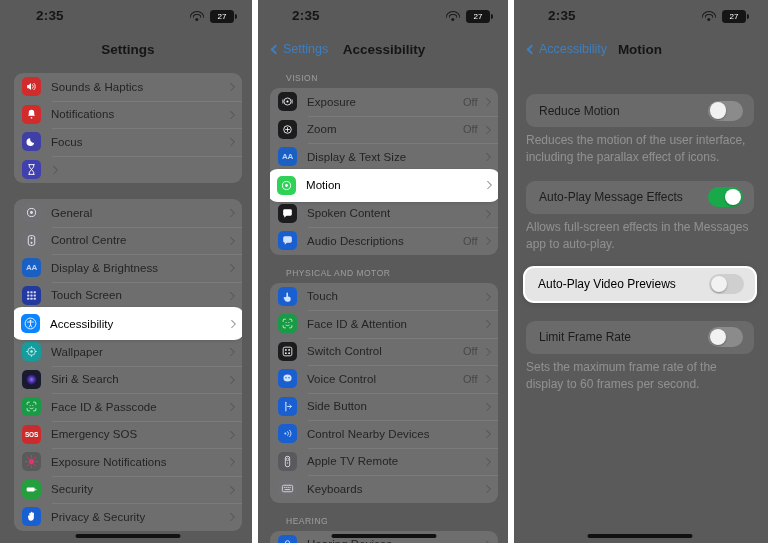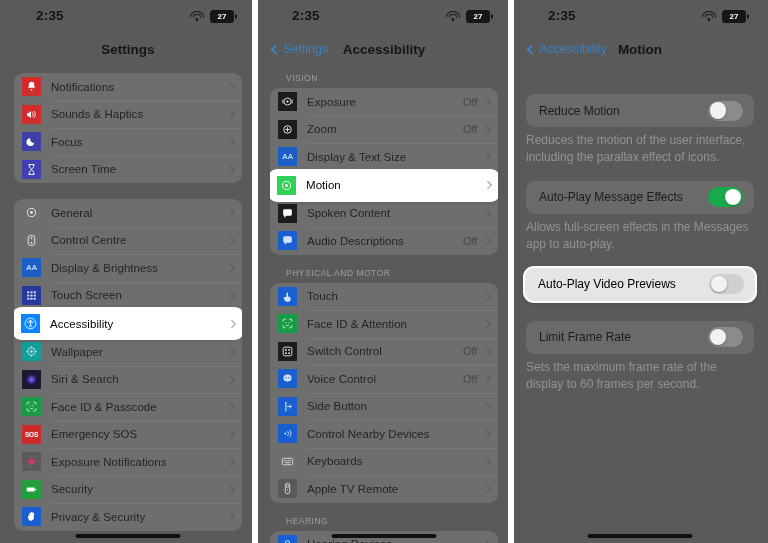--- a/index.html
+++ b/index.html
@@ -63,21 +63,21 @@
     width: 24px; height: 12.5px; border-radius: 3.5px;
     background: #151515; position: relative;
     display: flex; align-items: center; justify-content: center;
   }
   .battery::after {
     content: ""; position: absolute; right: -2.6px; top: 4px;
     width: 2px; height: 4.5px; border-radius: 0 2px 2px 0;
     background: #151515;
   }
   .battery span {
-    font-size: 8px; font-weight: bold; color: #ffffff; letter-spacing: 0.1px;
+    font-size: 8px; font-weight: normal; color: #ffffff; letter-spacing: 0.1px;
   }
 
   
   .navbar {
     position: relative; height: 30px;
     display: flex; align-items: center; justify-content: center;
   }
   .nav-title {
     font-size: 13.5px; font-weight: bold; color: #151515;
   }
@@ -110,21 +110,21 @@
   .row {
     display: flex; align-items: center;
     height: 27.5px; padding: 0 9px 0 8px;
     position: relative;
   }
   .row + .row::before {
     content: ""; position: absolute; left: 38px; right: 0; top: 0;
     height: 1px; background: rgba(255,255,255,0.09);
   }
   .ico {
-    width: 19px; height: 19px; border-radius: 0;
+    width: 19px; height: 19px; border-radius: 5px;
     flex: 0 0 19px; margin-right: 10px;
     display: flex; align-items: center; justify-content: center;
     font-size: 9px; color: #fff; overflow: hidden; position: relative;
   }
   .ico svg { display: block; }
   .label {
     flex: 1; font-size: 11.5px; color: #242424; letter-spacing: 0.05px;
     white-space: nowrap; overflow: hidden;
   }
   .value {
@@ -219,53 +219,52 @@
     </div>
     <div class="navbar">
       <div class="nav-title">Settings</div>
     </div>
     <div class="pad-top"></div>
     <div class="scroll" id="p1-list">
         <div class="group">
           <div class="row">
             <span class="ico" style="background: rgb(210, 43, 43);">
               <svg width="13" height="13" viewBox="0 0 24 24" fill="none">
+                <path d="M4 9h3l4-3.5v13L7 15H4z" fill="#fff"></path>
+                <path d="M14 8.5a5 5 0 0 1 0 7M16.5 6a8 8 0 0 1 0 12" stroke="#fff" stroke-width="1.6" stroke-linecap="round"></path>
+              </svg>
+            </span>
+            <span class="label">Sounds &amp; Haptics</span>
+            <span class="chev"></span>
+          </div>
+          <div class="row">
+            <span class="ico" style="background: rgb(210, 43, 43);">
+              <svg width="13" height="13" viewBox="0 0 24 24" fill="none">
                 <path d="M12 3a5 5 0 0 0-5 5v4l-1.5 2.5h13L17 12V8a5 5 0 0 0-5-5z" fill="#fff"></path>
                 <circle cx="12" cy="18" r="1.6" fill="#fff"></circle>
               </svg>
             </span>
             <span class="label">Notifications</span>
             <span class="chev"></span>
           </div>
           <div class="row">
-            <span class="ico" style="background: rgb(210, 43, 43);">
-              <svg width="13" height="13" viewBox="0 0 24 24" fill="none">
-                <path d="M4 9h3l4-3.5v13L7 15H4z" fill="#fff"></path>
-                <path d="M14 8.5a5 5 0 0 1 0 7M16.5 6a8 8 0 0 1 0 12" stroke="#fff" stroke-width="1.6" stroke-linecap="round"></path>
-              </svg>
-            </span>
-            <span class="label">Sounds &amp; Haptics</span>
-            <span class="chev"></span>
-          </div>
-          <div class="row">
             <span class="ico" style="background: rgb(63, 63, 168);">
               <svg width="13" height="13" viewBox="0 0 24 24" fill="none">
                 <path d="M17 14.5A7 7 0 0 1 9.5 6a7.2 7.2 0 1 0 7.5 8.5z" fill="#fff"></path>
               </svg>
             </span>
             <span class="label">Focus</span>
             <span class="chev"></span>
           </div>
           <div class="row">
             <span class="ico" style="background: rgb(64, 64, 176);">
               <svg width="13" height="13" viewBox="0 0 24 24" fill="none">
                 <path d="M7 3h10M7 21h10M8 3v4l4 5 4-5V3M8 21v-4l4-5 4 5v4" stroke="#fff" stroke-width="1.7" stroke-linecap="round" stroke-linejoin="round"></path>
               </svg>
             </span>
-            <span class="label">Screen Time</span>
             <span class="chev"></span>
           </div>
         </div>
         <div class="group">
           <div class="row">
             <span class="ico" style="background: rgb(110, 110, 115);">
               <svg width="13" height="13" viewBox="0 0 24 24" fill="none">
                 <circle cx="12" cy="12" r="7.5" stroke="#e6e6e6" stroke-width="1.8"></circle>
                 <circle cx="12" cy="12" r="2.6" fill="#e6e6e6"></circle>
               </svg>
@@ -553,38 +552,38 @@
             <span class="ico" style="background: rgb(26, 95, 208);">
               <svg width="13" height="13" viewBox="0 0 24 24" fill="none">
                 <circle cx="8" cy="12" r="1.8" fill="#cfe2ff"></circle>
                 <path d="M12.5 8.5a5 5 0 0 1 0 7M16 6a9 9 0 0 1 0 12" stroke="#cfe2ff" stroke-width="1.7" stroke-linecap="round"></path>
               </svg>
             </span>
             <span class="label">Control Nearby Devices</span>
             <span class="chev"></span>
           </div>
           <div class="row">
-            <span class="ico" style="background: rgb(110, 110, 115);">
-              <svg width="13" height="13" viewBox="0 0 24 24" fill="none">
-                <rect x="2.5" y="6" width="19" height="12" rx="2.4" stroke="#e8e8e8" stroke-width="1.5"></rect>
-                <path d="M6 10h1M9.5 10h1M13 10h1M16.5 10h1M7.5 14h9" stroke="#e8e8e8" stroke-width="1.5" stroke-linecap="round"></path>
-              </svg>
-            </span>
-            <span class="label">Keyboards</span>
-            <span class="chev"></span>
-          </div>
-          <div class="row">
             <span class="ico" style="background: rgb(90, 90, 94);">
               <svg width="13" height="13" viewBox="0 0 24 24" fill="none">
                 <rect x="8" y="2.5" width="8" height="19" rx="3" stroke="#e8e8e8" stroke-width="1.5"></rect>
                 <circle cx="12" cy="8" r="2.4" stroke="#e8e8e8" stroke-width="1.3"></circle>
                 <rect x="10.6" y="14" width="2.8" height="1.6" rx="0.8" fill="#e8e8e8"></rect>
               </svg>
             </span>
             <span class="label">Apple TV Remote</span>
+            <span class="chev"></span>
+          </div>
+          <div class="row">
+            <span class="ico" style="background: rgb(110, 110, 115);">
+              <svg width="13" height="13" viewBox="0 0 24 24" fill="none">
+                <rect x="2.5" y="6" width="19" height="12" rx="2.4" stroke="#e8e8e8" stroke-width="1.5"></rect>
+                <path d="M6 10h1M9.5 10h1M13 10h1M16.5 10h1M7.5 14h9" stroke="#e8e8e8" stroke-width="1.5" stroke-linecap="round"></path>
+              </svg>
+            </span>
+            <span class="label">Keyboards</span>
             <span class="chev"></span>
           </div>
         </div>
         <div class="section-hdr">HEARING</div>
         <div class="group tight">
           <div class="row">
             <span class="ico" style="background: rgb(26, 95, 208);">
               <svg width="13" height="13" viewBox="0 0 24 24" fill="none">
                 <path d="M8 9a4 4 0 0 1 8 0c0 2.5-2.2 3.3-2.8 5.2-.4 1.4-.3 3.3-2.2 3.8" stroke="#cfe2ff" stroke-width="1.8" stroke-linecap="round"></path>
                 <circle cx="11" cy="19" r="1.3" fill="#cfe2ff"></circle>

